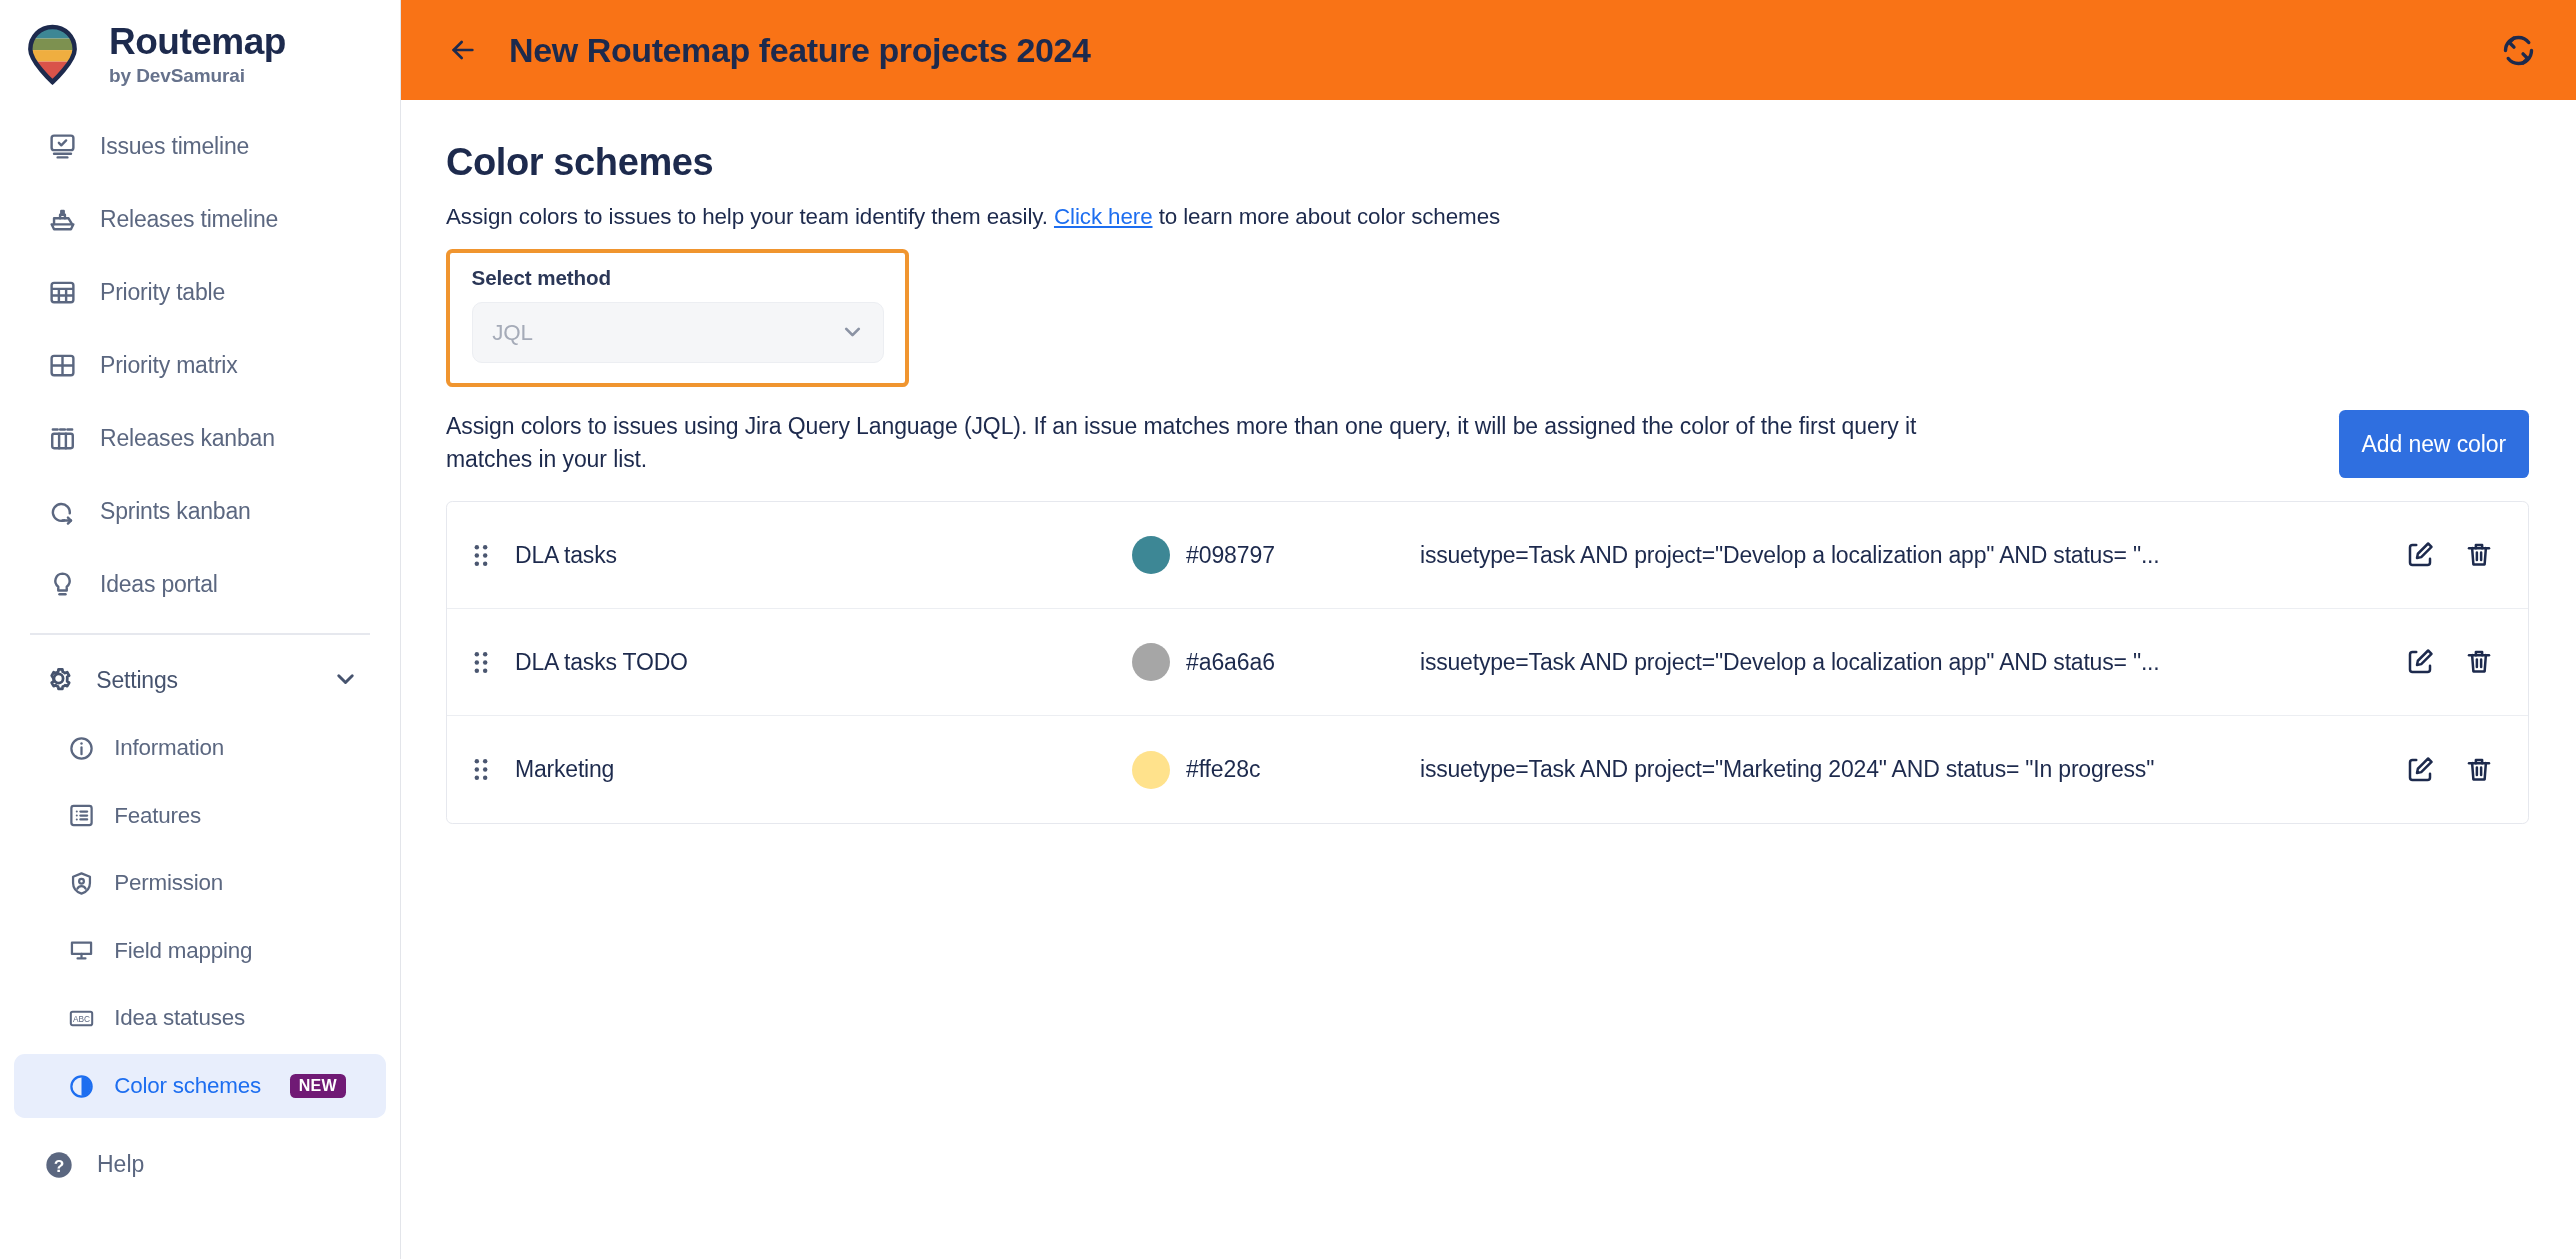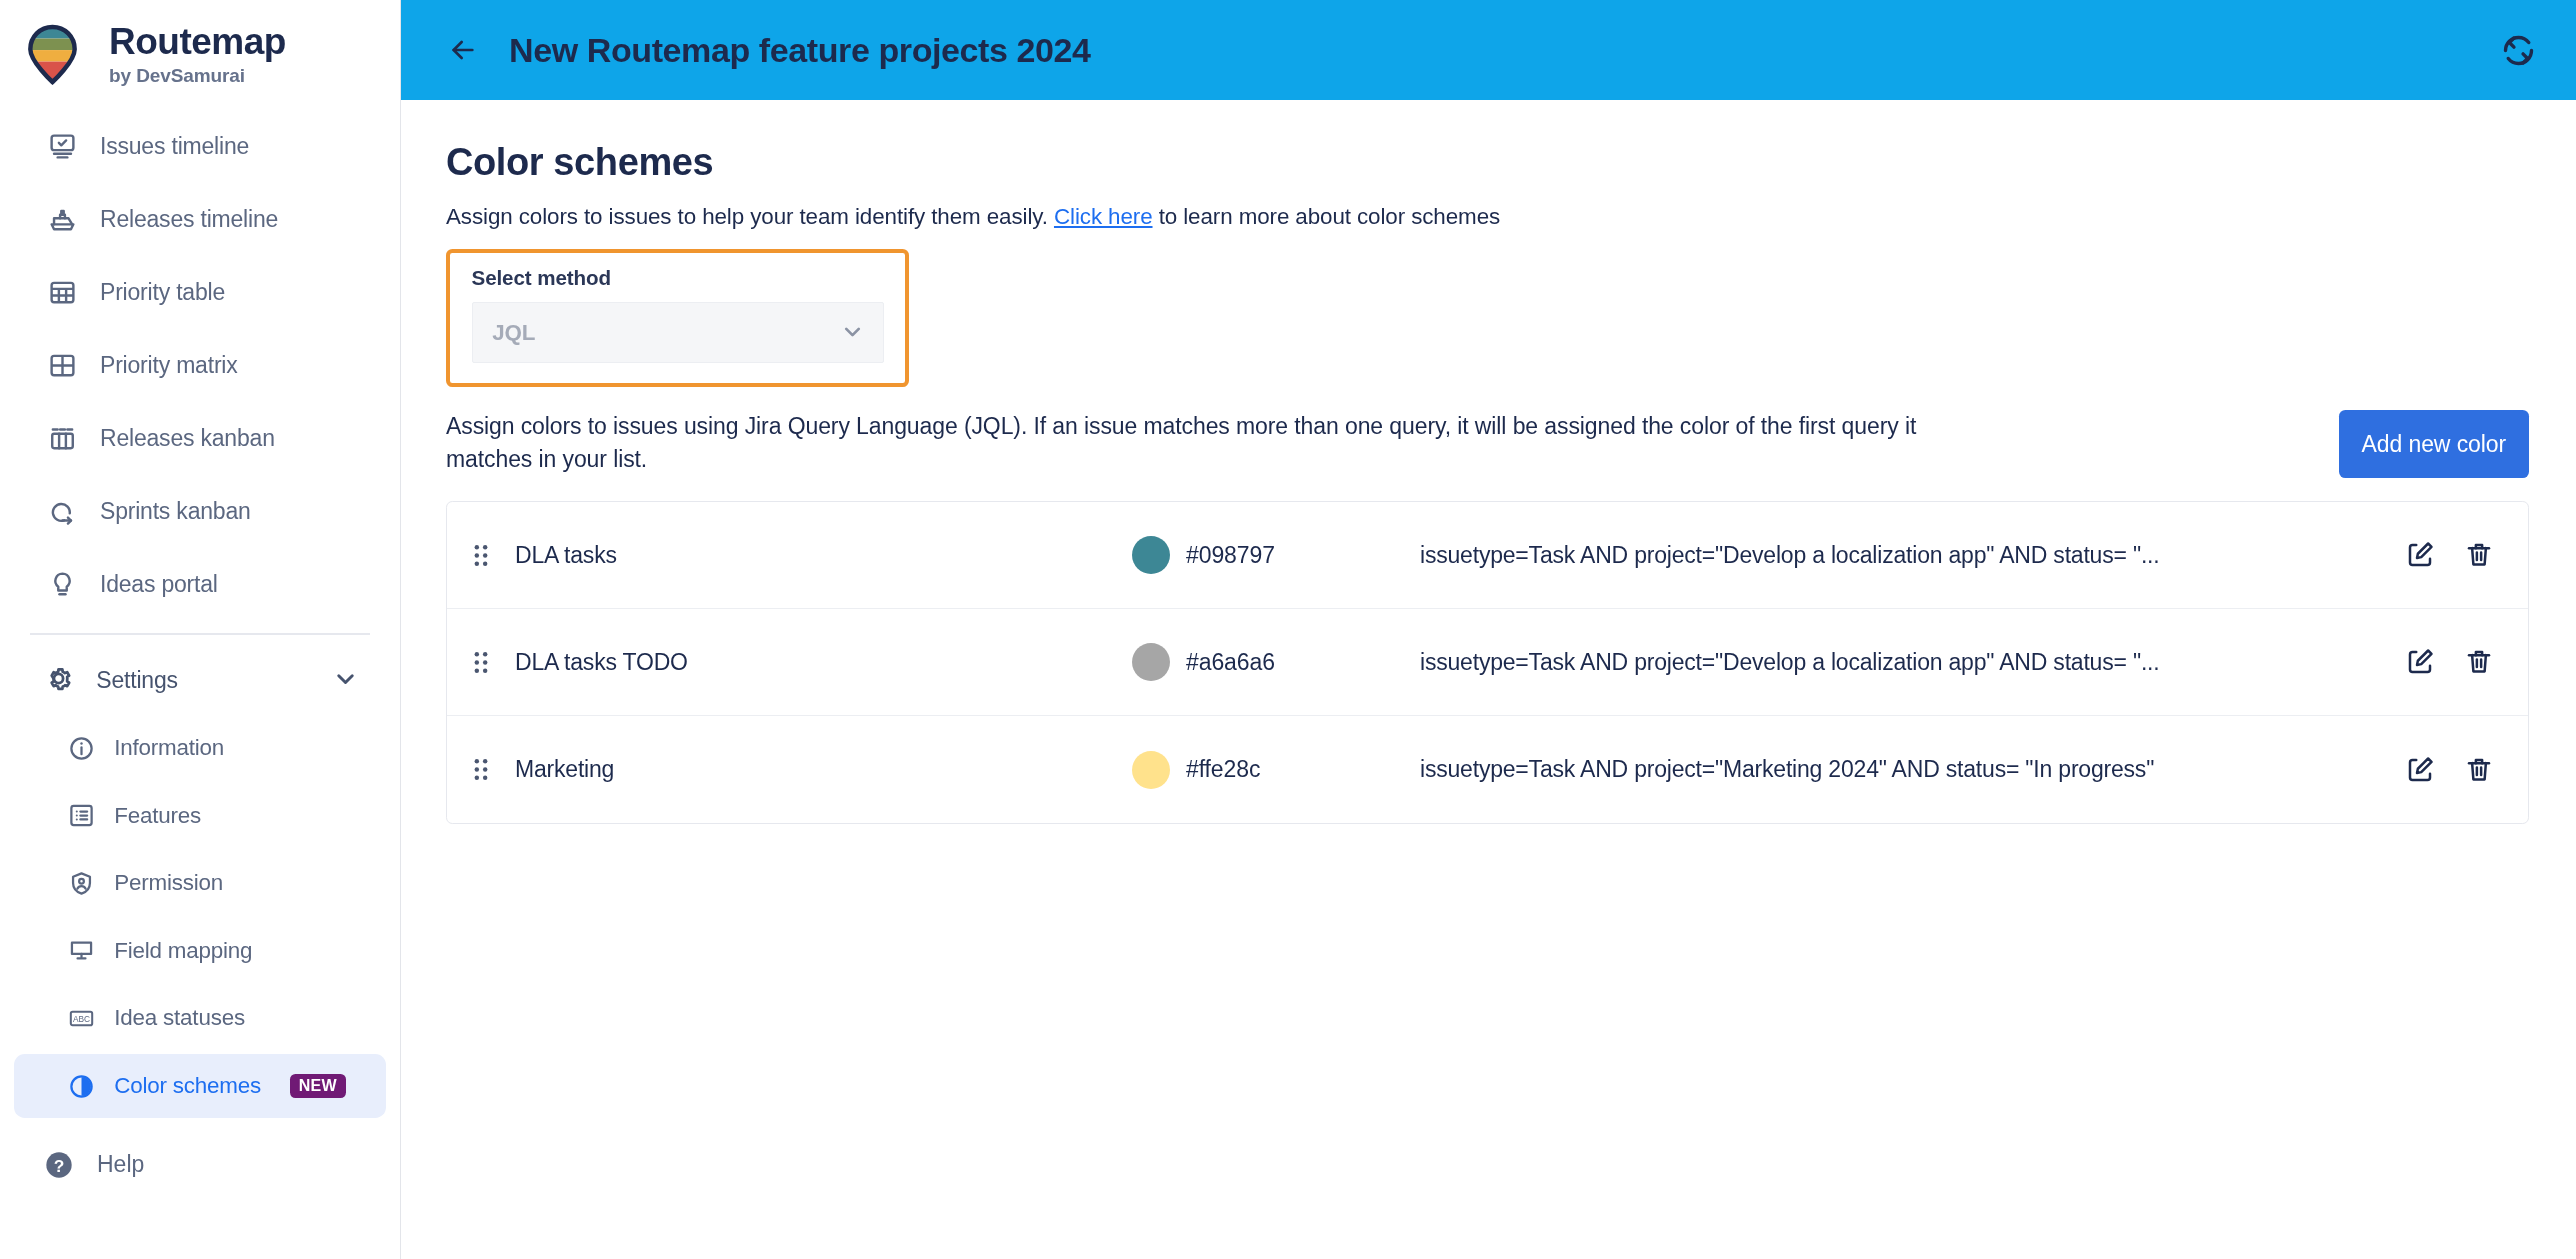--- a/index.html
+++ b/index.html
@@ -69,21 +69,21 @@
   .help-item {
     display: flex; align-items: center; gap: 19.7px;
     height: 68px; padding: 0 16px 0 27px; margin: 12.5px 14.3px 0 14.3px;
     border-radius: 9px; cursor: pointer;
   }
   .help-item .lbl { font-size: 23px; color: #5b6780; }
 
   
   .main { flex: 1; height: 1259px; display: flex; flex-direction: column; background: #ffffff; min-width: 0; }
   .topbar {
-    height: 100px; background: #0ea5e9; display: flex; align-items: center;
+    height: 100px; background: #f97316; display: flex; align-items: center;
     padding: 0 32px 0 38px; flex: 0 0 100px;
   }
   .back-btn { width: 47px; height: 47px; display: flex; align-items: center; justify-content: center; cursor: pointer; flex: 0 0 47px; }
   .topbar-title {
     font-size: 34px; font-weight: 700; color: #1d2a4d;
     margin-left: 23px; letter-spacing: -0.4px; flex: 1;
   }
   .sync-btn { width: 52px; height: 52px; display: flex; align-items: center; justify-content: center; cursor: pointer; flex: 0 0 52px; }
 
   .content { padding: 41px 47px 0 45px; flex: 1; background: #fff; }
@@ -92,22 +92,22 @@
   .page-desc a { color: #1d6ef0; text-decoration: underline; cursor: pointer; }
 
   .select-wrap {
     margin-top: 19.7px; width: 463px;
     border: 4.5px solid #f0952f; border-radius: 6.3px;
     padding: 12.5px 21.5px 19.7px 21.5px; background: #fff;
   }
   .select-label { font-size: 20.6px; font-weight: 700; color: #2b3757; letter-spacing: -0.1px; }
   .select-field {
     margin-top: 12.5px; height: 61px; background: #f5f6f8;
-    border: 1.8px solid #eceef2; border-radius: 2px;
-    display: flex; align-items: center; padding: 0 18px 0 19.7px; cursor: pointer; font-weight: bold;
+    border: 1.8px solid #eceef2; border-radius: 10px;
+    display: flex; align-items: center; padding: 0 18px 0 19.7px; cursor: pointer;
   }
   .select-value { flex: 1; font-size: 22.4px; color: #a5abb8; letter-spacing: -0.1px; }
 
   .assign-row { display: flex; align-items: flex-start; margin-top: 23px; gap: 27px; }
   .assign-text { font-size: 23px; color: #1d2a4d; line-height: 1.45; max-width: 1503px; letter-spacing: -0.1px; }
   .spacer { flex: 1; }
   .add-btn {
     background: #2f6fe0; color: #fff; font-size: 23px;
     border: none; border-radius: 6.3px; padding: 0 23px;
     height: 68px; cursor: pointer; white-space: nowrap;

